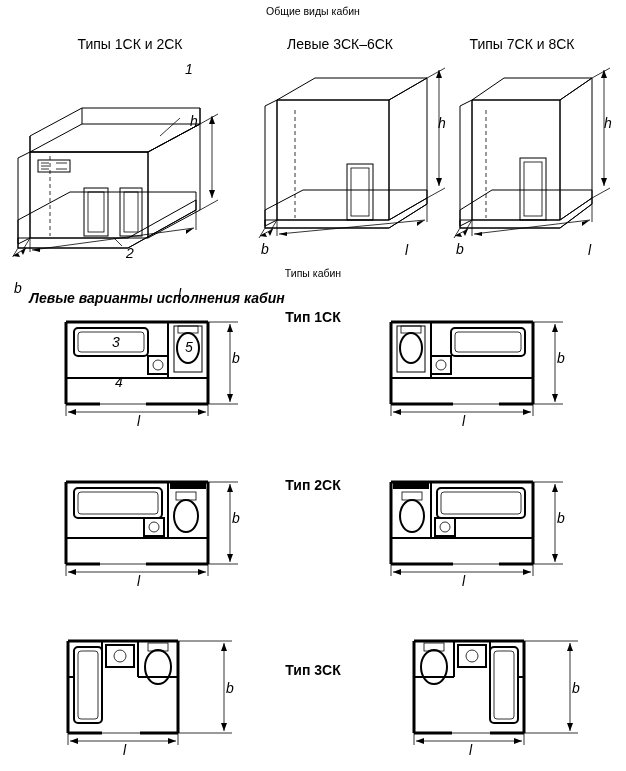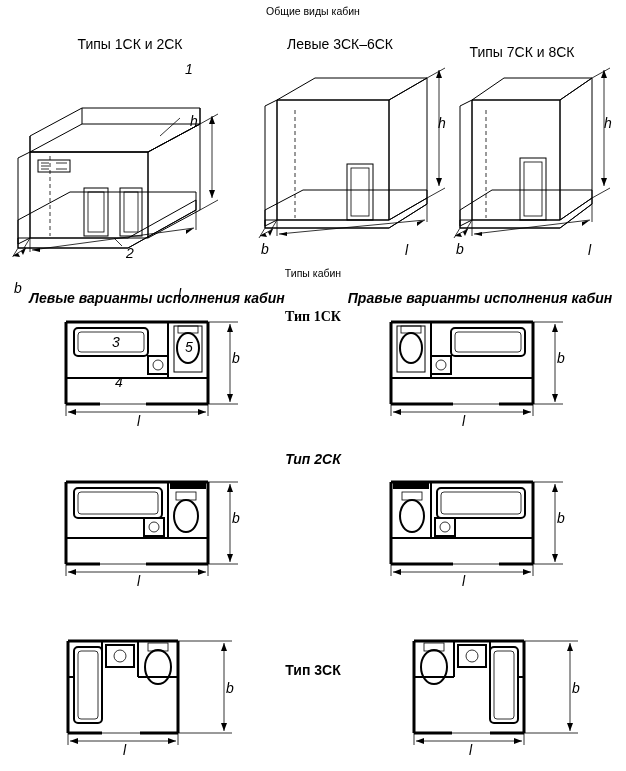--- a/index.html
+++ b/index.html
@@ -48,21 +48,21 @@
 </style>
 </head>
 <body>
 
 <div class="page">
 
   <div class="lbl title-main center" style="left:313px; top:5px;">Общие виды кабин</div>
 
   <div class="lbl center" style="left:130px; top:38px;">Типы 1СК и 2СК</div>
   <div class="lbl center" style="left:340px; top:38px;">Левые 3СК–6СК</div>
-  <div class="lbl center" style="left:522px; top:46px;">Типы 7СК и 8СК</div>
+  <div class="lbl center" style="left:522px; top:38px;">Типы 7СК и 8СК</div>
 
   <div class="fig" style="left:10px; top:52px;">
     <svg width="235" height="205" viewBox="0 0 235 205">
 
       <polygon class="ln" points="8,168 60,140 186,140 186,158 118,196 8,196" fill="#fff"></polygon>
       <polygon class="ln" points="8,186 118,186 186,148 186,158 118,196 8,196" fill="#fff"></polygon>
 
       <polygon class="ln" points="20,84 72,56 190,56 190,72 138,100 20,100" fill="#fff"></polygon>
 
       <polygon class="ln" points="20,100 138,100 138,186 20,186" fill="#fff"></polygon>
@@ -199,23 +199,22 @@
       <polygon class="hatch" points="138,162 130,164 130,168"></polygon>
     </svg>
   </div>
   <div class="lbl italic" style="left:604px; top:117px;">h</div>
   <div class="lbl italic" style="left:456px; top:243px;">b</div>
   <div class="lbl italic" style="left:588px; top:244px;">l</div>
 
   <div class="lbl title-main center" style="left:313px; top:267px;">Типы кабин</div>
 
   <div class="lbl bold italic center" style="left:157px; top:292px;">Левые варианты исполнения кабин</div>
-  <div class="lbl bold italic center" style="left:480px; top:292px;">Правые варианты исполнения кабин</div>
-
-  <div class="lbl bold center" style="left:313px; top:311px;font-family:Liberation Serif, serif;">Тип 1СК</div>
+
+  <div class="lbl bold center" style="left:313px; top:311px;">Тип 1СК</div>
 
   <div class="fig" style="left:60px; top:318px;">
     <svg width="200" height="100" viewBox="0 0 200 100">
 
       <path class="ln-thick" d="M6,4 H148 M6,4 V86 M6,86 H40 M86,86 H148 M148,4 V86"></path>
 
       <path class="ln-med" d="M108,4 V60 M108,60 H148"></path>
       <path class="ln-med" d="M6,60 H108"></path>
 
       <rect class="fillw2" x="14" y="10" width="74" height="28" rx="4"></rect>
@@ -274,21 +273,21 @@
       <path class="ln-thin" d="M6,86 V98"></path>
       <path class="ln-thin" d="M148,86 V98"></path>
       <path class="ln-thin" d="M8,94 H146"></path>
       <polygon class="hatch" points="8,94 16,91 16,97"></polygon>
       <polygon class="hatch" points="146,94 138,91 138,97"></polygon>
     </svg>
   </div>
   <div class="lbl italic" style="left:557px; top:352px;">b</div>
   <div class="lbl italic" style="left:462px; top:415px;">l</div>
 
-  <div class="lbl bold center" style="left:313px; top:453px;font-style:italic;">Тип 2СК</div>
+  <div class="lbl bold center" style="left:313px; top:479px;">Тип 2СК</div>
 
   <div class="fig" style="left:60px; top:478px;">
     <svg width="200" height="100" viewBox="0 0 200 100">
       <path class="ln-thick" d="M6,4 H148 M6,4 V86 M6,86 H40 M86,86 H148 M148,4 V86"></path>
       <path class="ln-med" d="M108,4 V60 M108,60 H148"></path>
       <path class="ln-med" d="M6,60 H108"></path>
 
       <rect class="hatch" x="110" y="5" width="36" height="6"></rect>
 
       <rect class="fillw2" x="14" y="10" width="88" height="30" rx="4"></rect>

